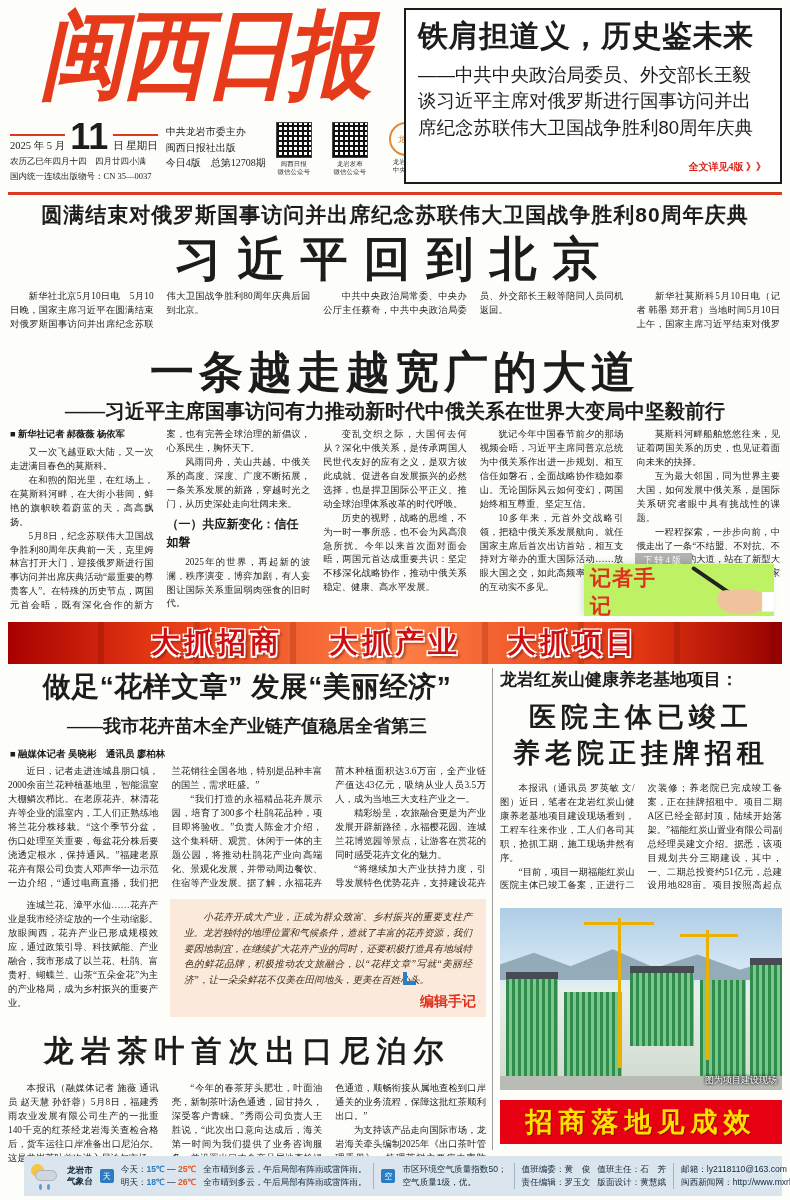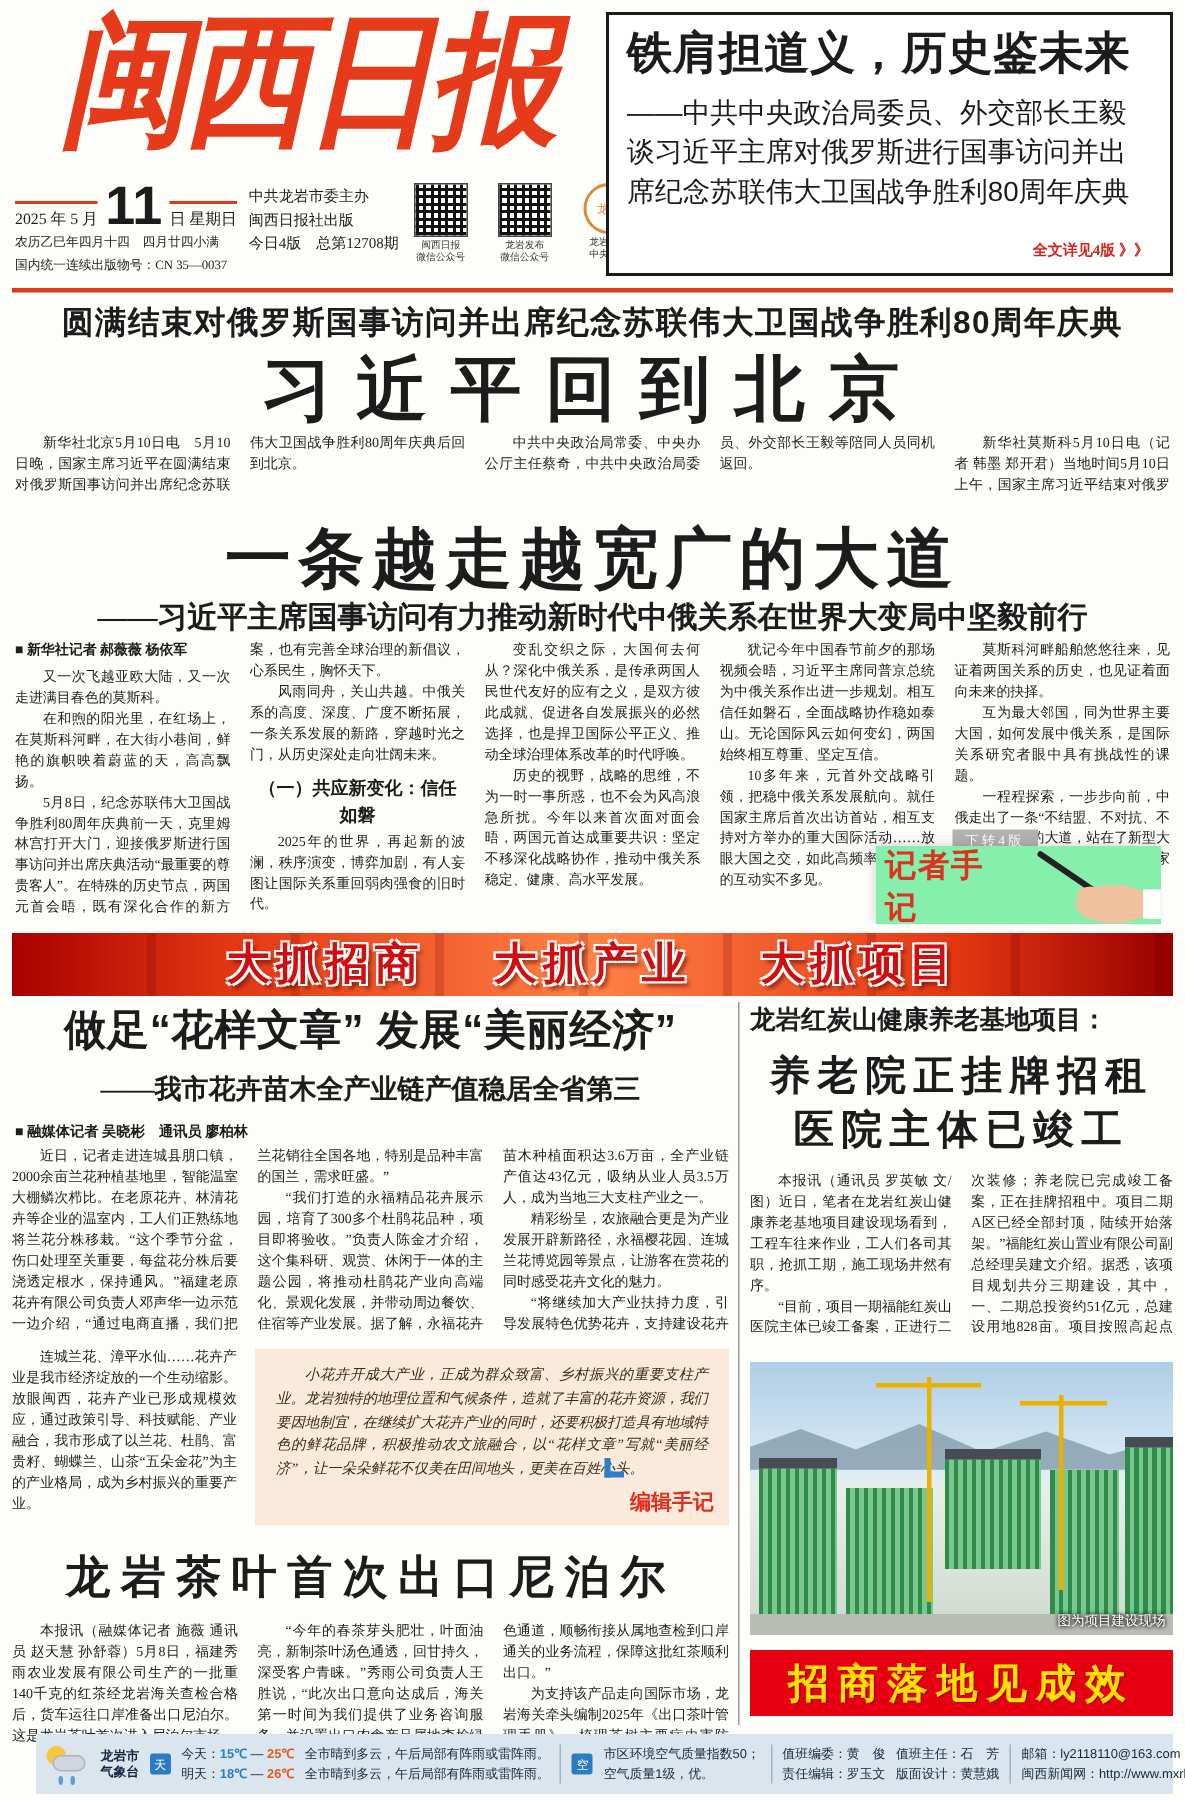--- a/index.html
+++ b/index.html
@@ -41,33 +41,33 @@
   .a1-kicker{position:absolute;left:8px;right:8px;top:201px;text-align:center;font-size:21px;
              font-weight:bold;font-family:"Liberation Sans",sans-serif;letter-spacing:1px;}
   .a1-title{position:absolute;left:0;right:0;top:228px;text-align:center;font-size:47px;font-weight:bold;
             font-family:"Liberation Sans",sans-serif;letter-spacing:16px;}
   .a1-body{position:absolute;left:10px;right:10px;top:290px;height:52px;overflow:hidden;}
   .cols{column-gap:13px;column-fill:auto;height:100%;font-size:9.3px;line-height:1.5;text-align:justify;}
   .cols5{column-count:5;}
   .cols3{column-count:3;}
   .cols2{column-count:2;}
   .cols p{margin:0;text-indent:2em;}
-  .cols h4{margin:4px 0;font-size:12px;text-align:center;text-indent:0;
-           font-family:Liberation Sans, sans-serif;}
+  .cols h4{margin:4px 0;font-size:12px;text-align:left;text-indent:0;
+           font-family:Liberation Mono, monospace;}
   .cols .byline{text-indent:0;font-weight:bold;margin-bottom:4px;}
 
   
   .a2-title{position:absolute;left:0;right:0;top:343px;text-align:center;font-size:44px;font-weight:bold;
             font-family:"Liberation Sans",sans-serif;letter-spacing:5px;}
   .a2-sub{position:absolute;left:0;right:0;top:398px;text-align:center;font-size:20px;font-weight:bold;}
   .a2-body{position:absolute;left:10px;right:10px;top:428px;height:188px;overflow:hidden;}
   .ribbon{position:absolute;right:88px;bottom:48px;background:#b2b2b2;color:#fff;font-size:9px;
           padding:1px 9px;letter-spacing:2px;}
-  .reporter-note{position:absolute;right:6px;bottom:-2px;width:190px;height:54px;background:#86efac;
-                 box-shadow:-2px -2px 6px rgba(0,0,0,.12);display:flex;align-items:center;}
+  .reporter-note{position:absolute;right:6px;bottom:-2px;width:190px;height:54px;background:#bef264;
+                 box-shadow:-2px -2px 6px rgba(0,0,0,.12);display:flex;}
   .reporter-note .label{color:#e0301e;font-size:21px;font-weight:bold;letter-spacing:1px;
                         font-family:"Liberation Sans",sans-serif;margin-left:6px;}
 
   
   .banner{position:absolute;left:8px;right:8px;top:622px;height:42px;
           background:linear-gradient(90deg,#a80000,#e23512 18%,#ff8146 50%,#e23512 82%,#960000);
           display:flex;align-items:center;justify-content:center;gap:46px;overflow:hidden;}
   .banner:before{content:"";position:absolute;inset:0;
           background:repeating-linear-gradient(90deg,transparent 0 90px,rgba(90,0,0,.18) 90px 96px);}
   .banner span{position:relative;font-size:29px;font-weight:900;color:#cf0f0f;letter-spacing:4px;
@@ -259,22 +259,22 @@
           <p data-interactable="false">本报讯（融媒体记者 施薇 通讯员 赵天慧 孙舒蓉）5月8日，福建秀雨农业发展有限公司生产的一批重140千克的红茶经龙岩海关查检合格后，货车运往口岸准备出口尼泊尔。这是龙岩茶叶首次进入尼泊尔市场。</p>
           <p data-interactable="false">“今年的春茶芽头肥壮，叶面油亮，新制茶叶汤色通透，回甘持久，深受客户青睐。”秀雨公司负责人王胜说，“此次出口意向达成后，海关第一时间为我们提供了业务咨询服务，并设置出口农食产品属地查检绿色通道，顺畅衔接从属地查检到口岸通关的业务流程，保障这批红茶顺利出口。”</p>
           <p data-interactable="false">为支持该产品走向国际市场，龙岩海关牵头编制2025年《出口茶叶管理手册》，梳理茶树主要病虫害防治、规范农业化学投入品管理，为企业提供技术指南；指定“关企联络员”，及时推送国外技术贸易措施和出口国要求，指导企业建立良好种植规范和可追溯农药台账，做好农残和重金属自检自控，保证原料安全；强化过程控制，把质量监管从基地延伸至加工厂，重点关注环境卫生、微生物、包装规范等风险点，提升春茶品质。</p>
         </div>
     </div>
   </div>
 
   <div class="right-zone" data-interactable="false">
     <div class="hos-kicker" data-interactable="false">龙岩红炭山健康养老基地项目：</div>
     <div class="hos-title" data-interactable="false">
+      <div data-interactable="false">医院主体已竣工</div>
       <div data-interactable="false">养老院正挂牌招租</div>
-      <div data-interactable="false">医院主体已竣工</div>
     </div>
     <div class="hos-body" data-interactable="false">
       <div class="cols cols2" data-interactable="false">
           <p data-interactable="false">本报讯（通讯员 罗英敏 文/图）近日，笔者在龙岩红炭山健康养老基地项目建设现场看到，工程车往来作业，工人们各司其职，抢抓工期，施工现场井然有序。</p>
           <p data-interactable="false">“目前，项目一期福能红炭山医院主体已竣工备案，正进行二次装修；养老院已完成竣工备案，正在挂牌招租中。项目二期A区已经全部封顶，陆续开始落架。”福能红炭山置业有限公司副总经理吴建文介绍。据悉，该项目规划共分三期建设，其中，一、二期总投资约51亿元，总建设用地828亩。项目按照高起点规划、高标准实施、高效能管理和高质量服务的设计要求，依托现有龙岩矿区医院升级为三级综合医院，建设五大功能区，致力打造以“医养结合、休闲康居、智能管理”为特色的综合大型健康生态养老示范基地。项目建成后，将进一步优化龙岩中心城区的养老服务保障配套，完善区域内“一老一小”服务保障，推动建设多层次社会保障体系。</p>
         </div>
     </div>
     <div class="photo" data-interactable="false">
       <div class="mountains" data-interactable="false"></div>
       <div class="bld dark-top" style="left:6px;top:64px;width:52px;height:108px;" data-interactable="false"></div>

